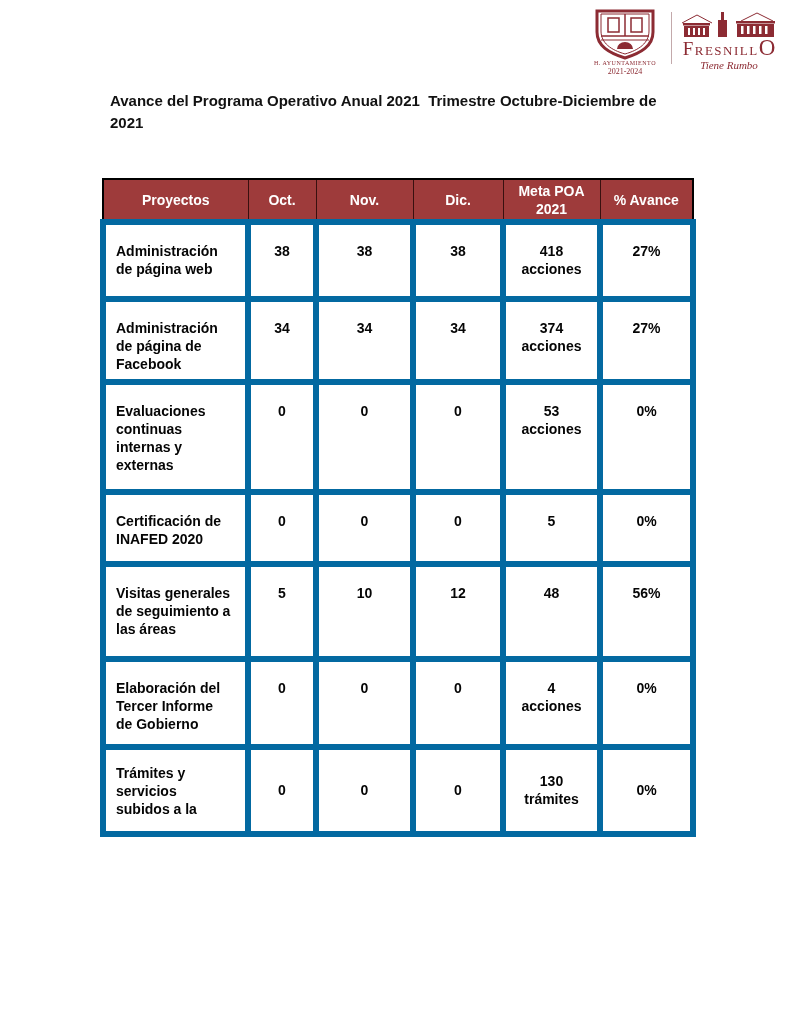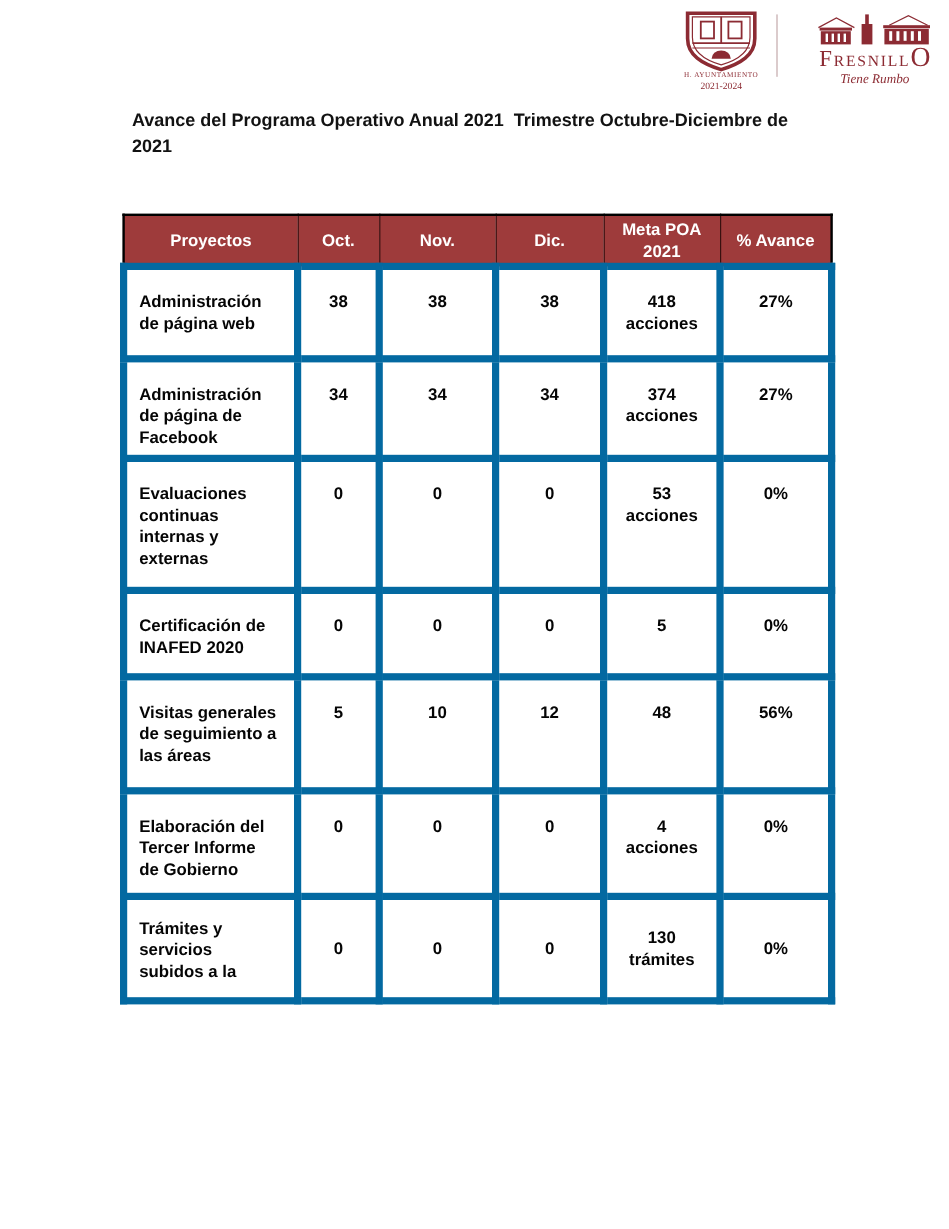--- a/index.html
+++ b/index.html
@@ -37,21 +37,21 @@
     line-height: 7px;
     text-align: center;
   }
   .crest-years {
     font-family: "Liberation Serif", serif;
     font-size: 8px;
     color: var(--maroon);
     line-height: 9px;
   }
   .logo-divider { width: 1px; height: 52px; background: #c3a9ab; margin-top: 4px; }
-  .brand { display: flex; flex-direction: column; align-items: center; padding-top: 2px; margin-left: 24px; }
+  .brand { display: flex; flex-direction: column; align-items: center; padding-top: 2px; }
   .brand-name {
     font-family: "Liberation Serif", serif;
     color: var(--maroon);
     line-height: 20px;
     white-space: nowrap;
   }
   .brand-start { font-variant: small-caps; font-size: 19px; letter-spacing: 1.5px; }
   .brand-end { font-size: 23px; }
   .brand-tagline {
     font-family: "Liberation Serif", serif;

